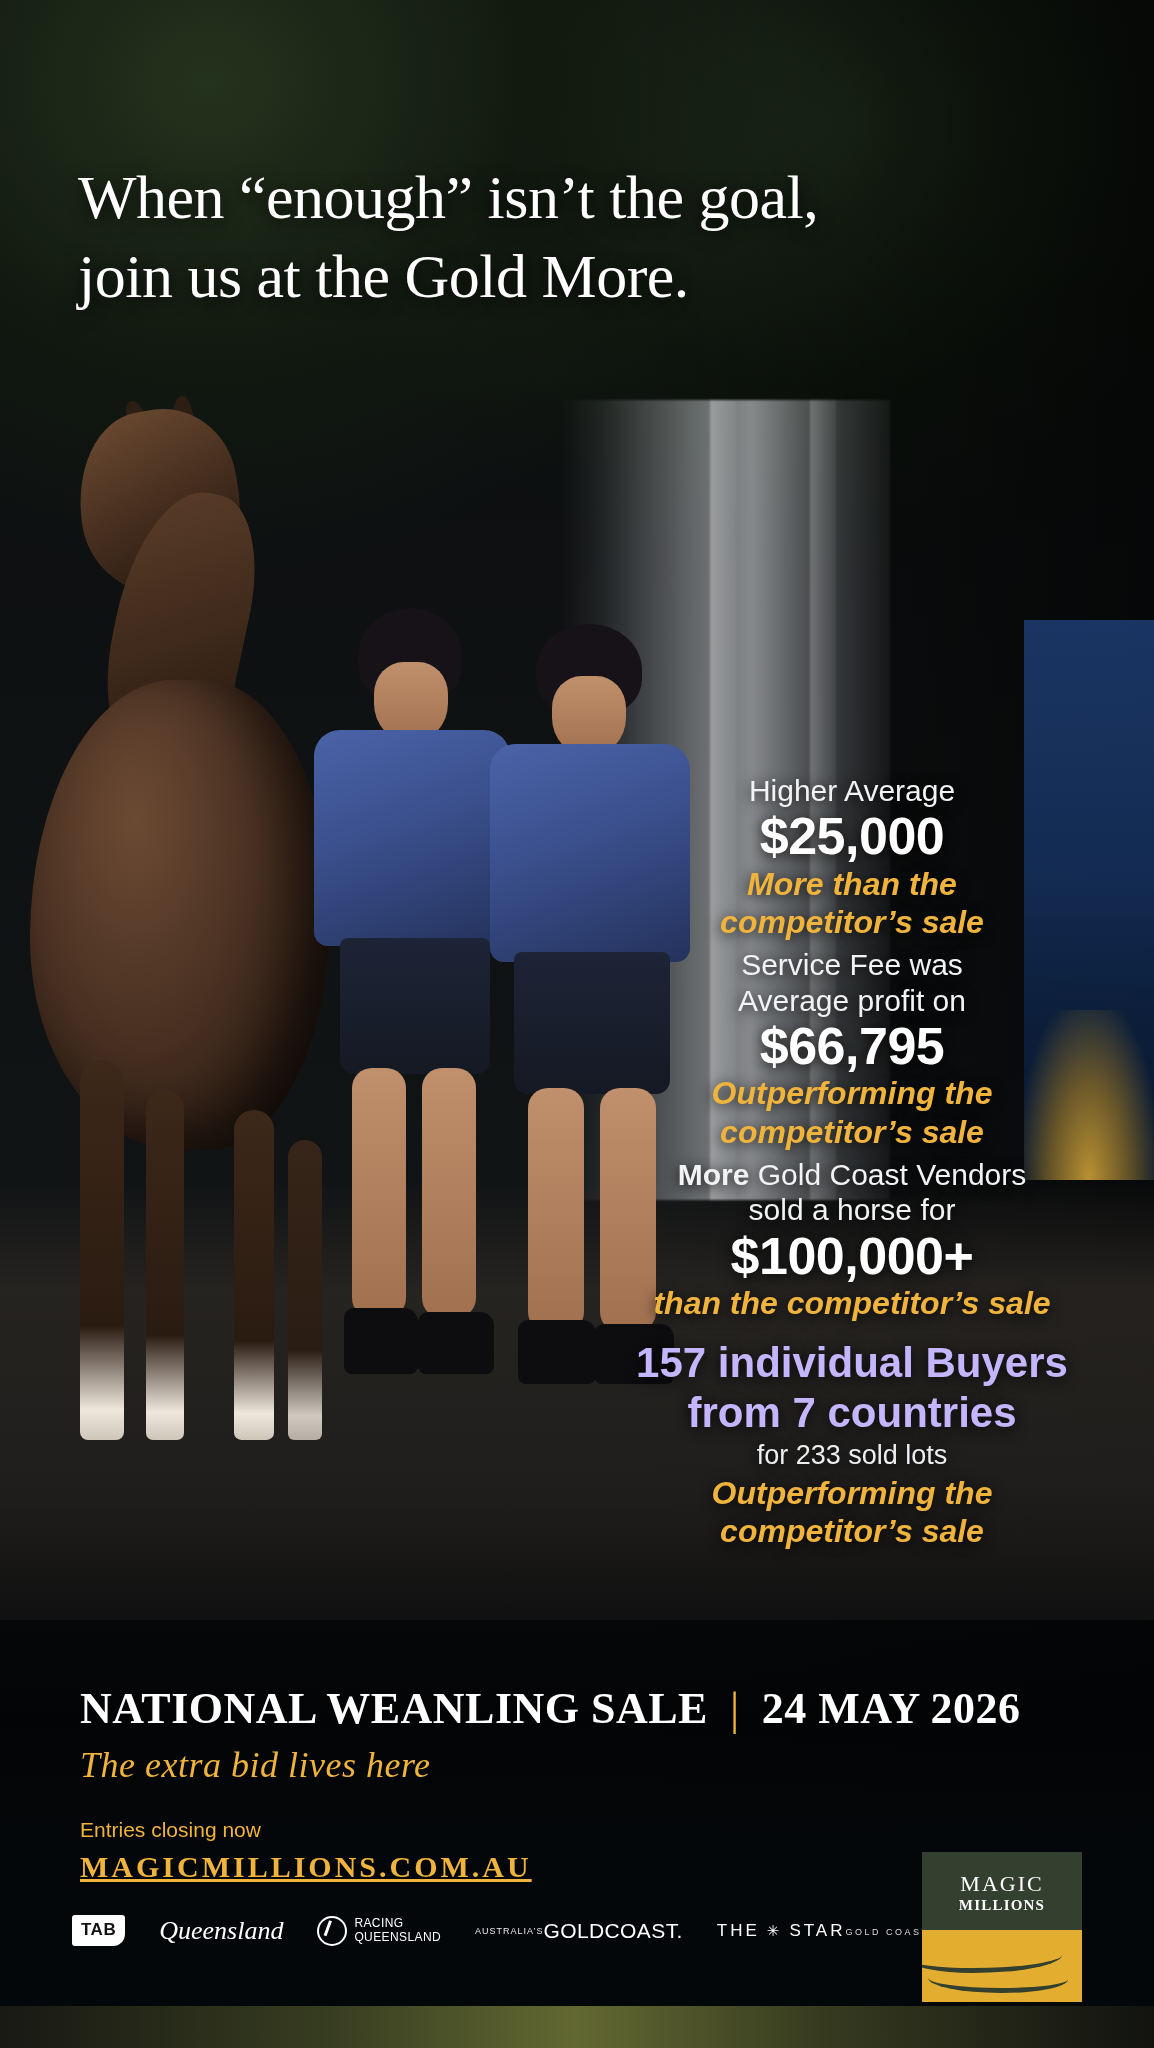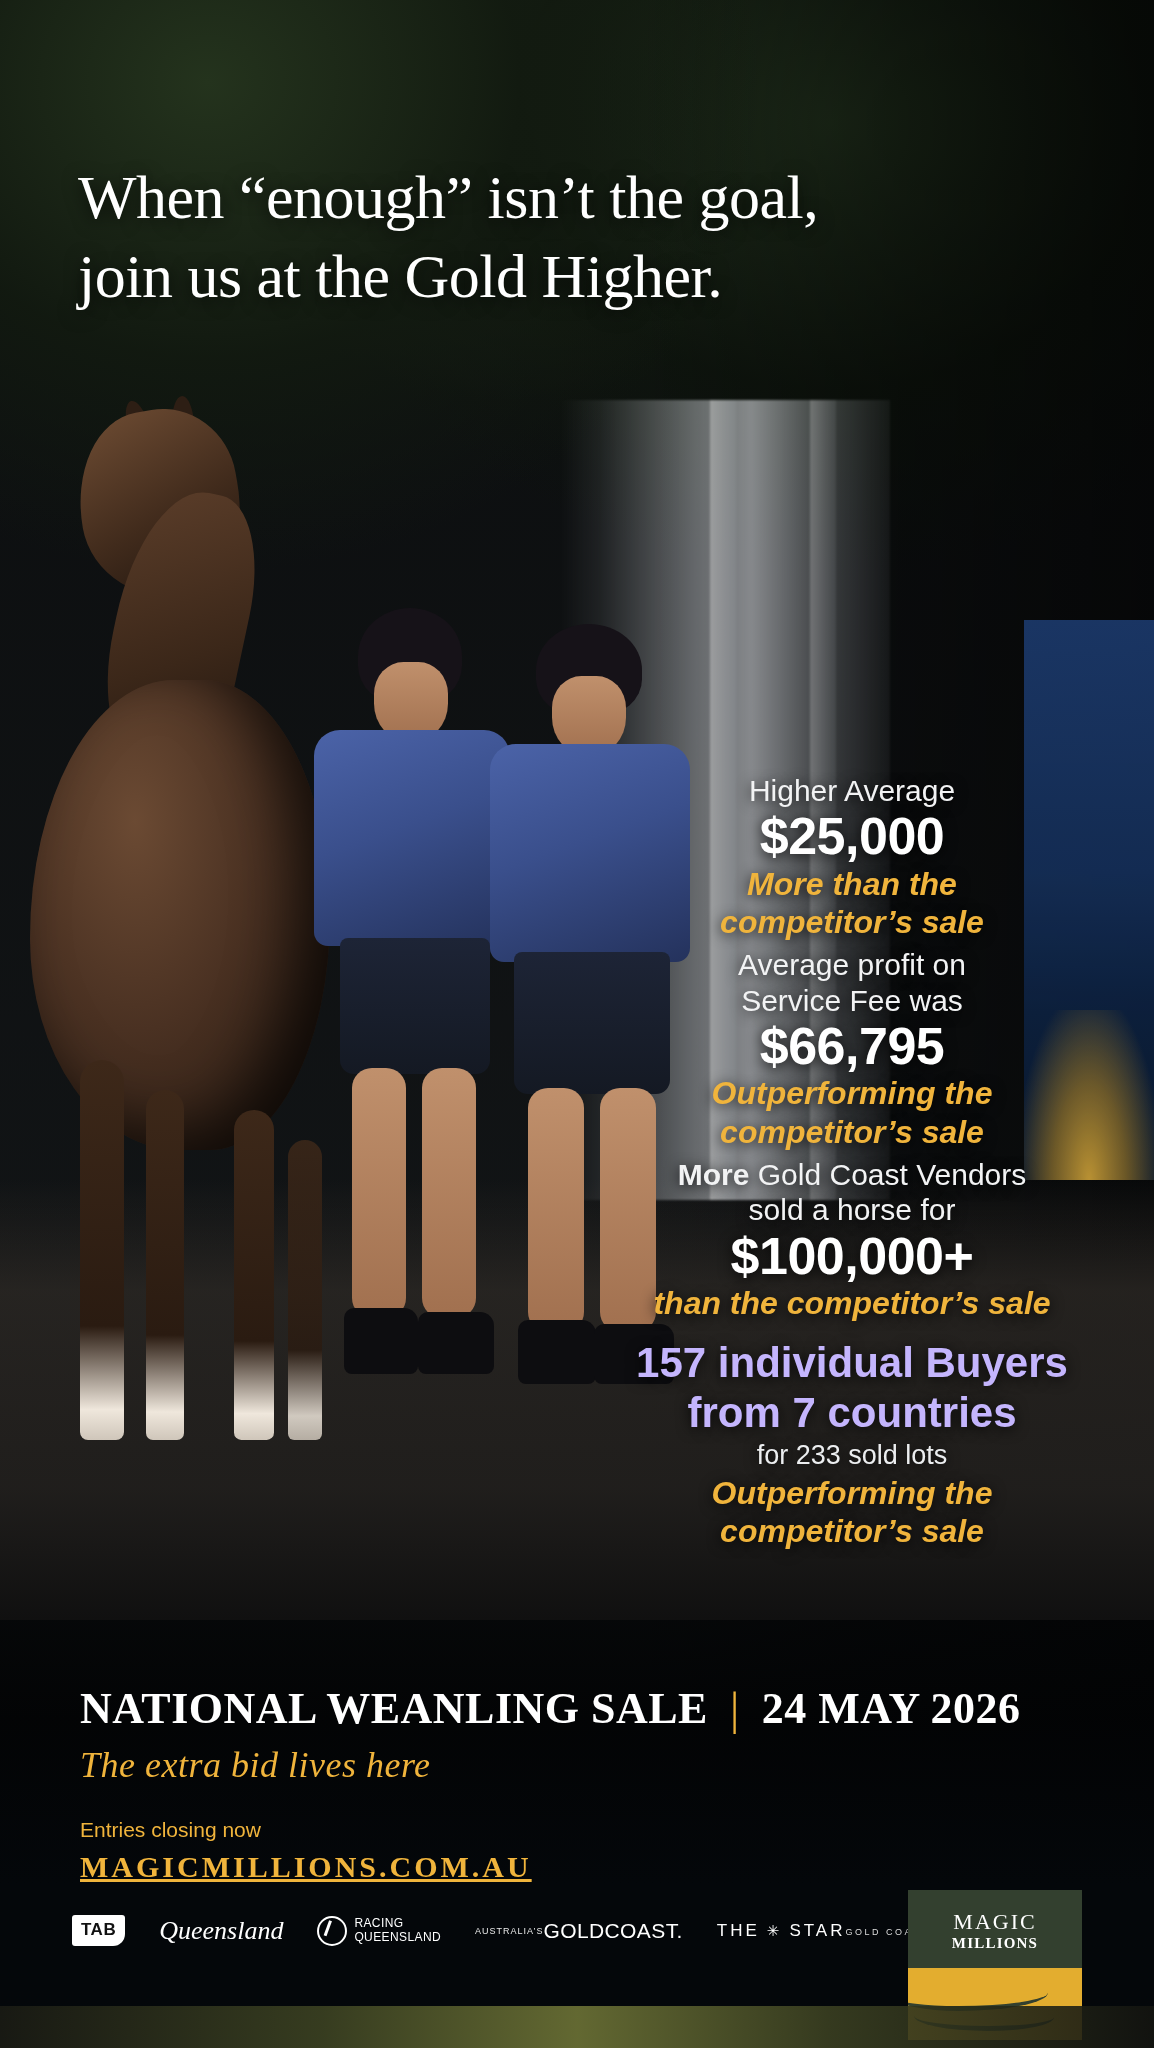--- a/index.html
+++ b/index.html
@@ -292,22 +292,22 @@
   .sp-star .t1 { font-size: 17px; letter-spacing: 3px; display:flex; align-items:center; gap:7px; justify-content:center;}
   .sp-star .t2 { font-size: 9px; letter-spacing: 2.5px; color:#dcdcdc; margin-top:3px; }
   .sp-star .starglyph { font-size: 15px; }
   .sp-pf { text-align: center; }
   .sp-pf .mark { font-family: "Liberation Serif", serif; font-size: 26px; font-weight: 700; letter-spacing:-1px;}
   .sp-pf .t2 { font-size: 7.5px; letter-spacing: 1.6px; color:#dcdcdc; }
 
   
   .mm-logo {
     position: absolute;
-    right: 72px; top: 1890px;
-    width: 174px; height: 150px;
+    right: 72px; top: 1852px;
+    width: 160px; height: 150px;
     background: linear-gradient(to bottom, #2d3a2f 0%, #2d3a2f 52%, #e0a92e 52%, #e0a92e 100%);
     overflow: hidden;
   }
   .mm-logo .mm-top {
     position: absolute; left:0; right:0; top:0; height: 80px;
     background: #33402f;
     display:flex; flex-direction:column; align-items:center; justify-content:center;
   }
   .mm-logo .mm-1 {
     color:#fff; font-family:"Liberation Serif", serif; font-size:22px; letter-spacing:2px;
@@ -382,35 +382,35 @@
     <div class="shirt" style="left:20px; top:96px; width:200px; height:218px;"></div>
     <div class="shorts" style="left:44px; top:304px; width:156px; height:142px;"></div>
     <div class="skin" style="left:58px; top:440px; width:56px; height:244px;"></div>
     <div class="skin" style="left:130px; top:440px; width:56px; height:244px;"></div>
     <div class="shoe" style="left:48px; top:672px; width:78px; height:64px;"></div>
     <div class="shoe" style="left:124px; top:676px; width:80px; height:60px;"></div>
   </div>
 
   <div class="headline">
     <span class="l1">When “enough” isn’t the goal,</span>
-    <span class="l2">join us at the Gold Higher.</span>
+    <span class="l2">join us at the Gold More.</span>
   </div>
 
   <div class="stats">
 
     <div class="stat">
       <div class="lead">Higher Average</div>
       <div class="big">$25,000</div>
       <div class="sub">More than the</div>
       <div class="sub">competitor’s sale</div>
     </div>
 
     <div class="stat">
+      <div class="lead">Service Fee was</div>
       <div class="lead">Average profit on</div>
-      <div class="lead">Service Fee was</div>
       <div class="big">$66,795</div>
       <div class="sub">Outperforming the</div>
       <div class="sub">competitor’s sale</div>
     </div>
 
     <div class="stat">
       <div class="lead">
         <span class="bold">More</span><span> Gold Coast Vendors</span>
       </div>
       <div class="lead">sold a horse for</div>

